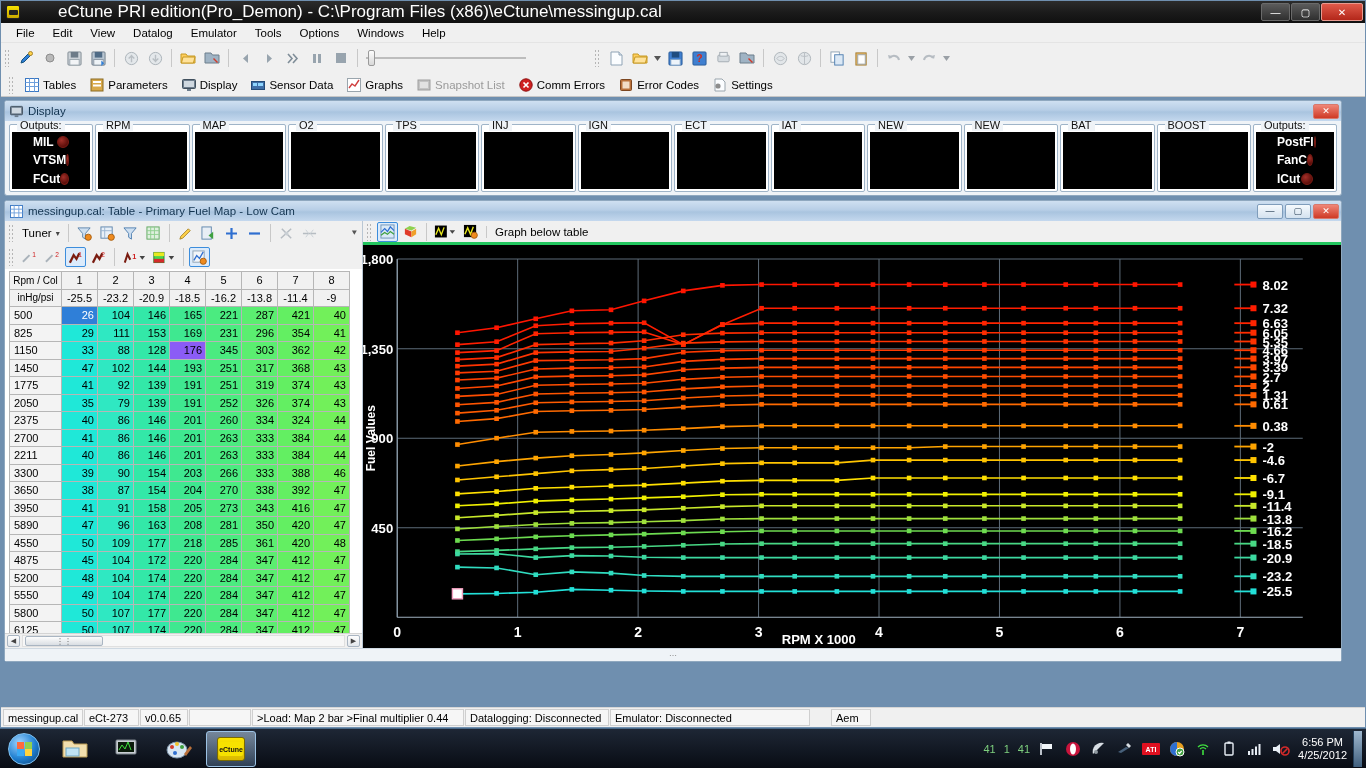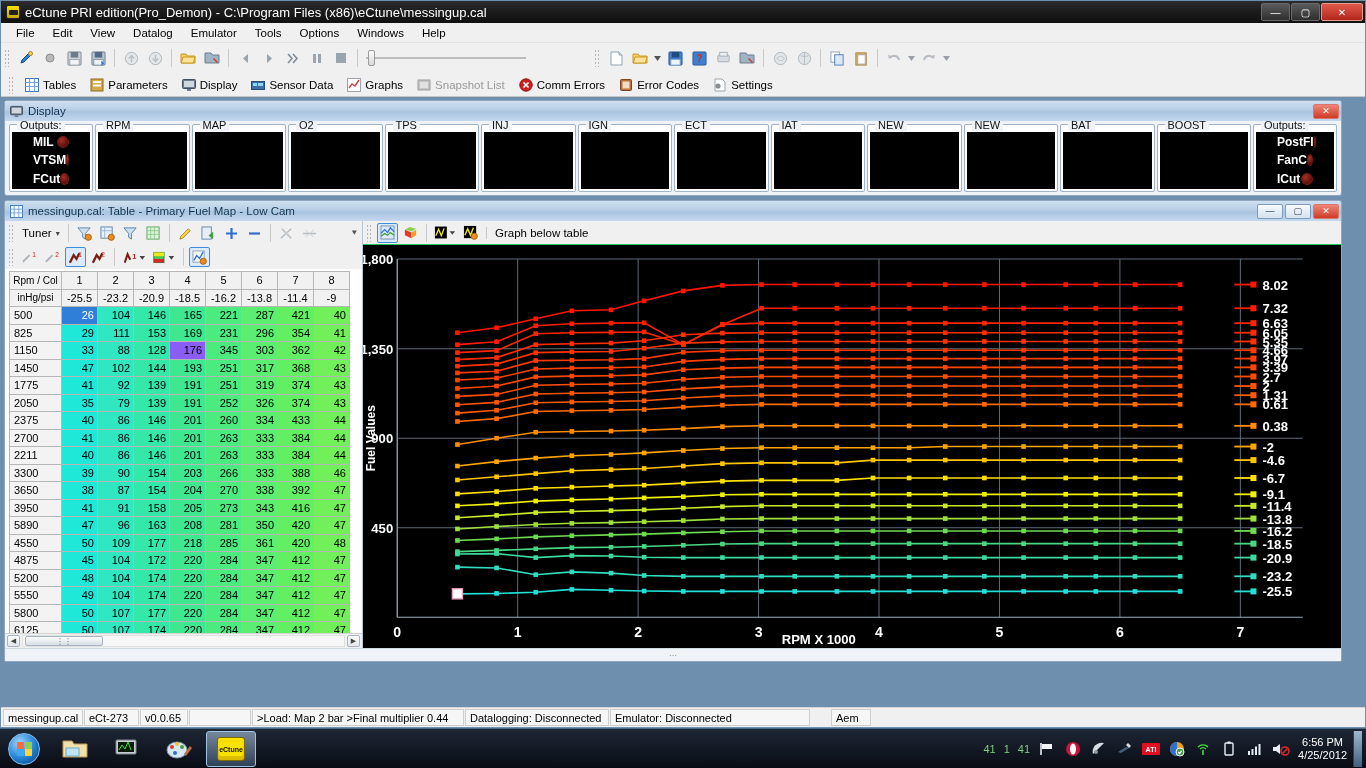--- a/index.html
+++ b/index.html
@@ -34,21 +34,21 @@
   #titlebar .ticon {
     width:14px;height:14px;margin-right:5px;
     background:linear-gradient(180deg,#f7e200,#c8a700);
     border:1px solid #222; border-radius:2px;
     position:relative; flex:none;
   }
   #titlebar .ticon:after{
     content:""; position:absolute; left:2px; top:4px; width:9px;height:5px;
     background:#222; border-radius:1px;
   }
-  #title-text { font-size:13px; color:#fff; white-space:nowrap; }
+  #title-text { font-size:17px; color:#fff; white-space:nowrap;margin-left:33px; }
   #win-btns { margin-left:auto; display:flex; }
   #win-btns .wb {
     width:29px;height:18px; margin-left:1px;
     background:linear-gradient(180deg,#5b5b5b,#2f2f2f);
     border:1px solid #6a6a6a; border-radius:2px;
     display:flex;align-items:center;justify-content:center;
     color:#fff; font-size:10px;
   }
   #win-btns .wb.close{
     width:42px;
@@ -137,21 +137,21 @@
   .hscroll { height:15px; background:#f0f0f0; display:flex;align-items:center;
              border-top:1px solid #d4d4d4; padding:0 2px; }
   .hscroll .arw{width:13px;height:12px;border:1px solid #a9b5c2;background:linear-gradient(180deg,#fdfdfd,#e2e7ec);
                 display:flex;align-items:center;justify-content:center;font-size:7px;color:#444;border-radius:2px;}
   .hscroll .track{flex:1;height:12px;margin:0 2px;background:#f7f7f7;border:1px solid #e0e0e0;position:relative;}
   .hscroll .thumb{position:absolute;left:2px;top:0;bottom:0;width:78px;
                   background:linear-gradient(180deg,#fdfdfd,#d9dee3);border:1px solid #a9b5c2;border-radius:2px;
                   display:flex;align-items:center;justify-content:center;font-size:8px;color:#666;}
   
   #tbl-right { flex:1; display:flex; flex-direction:column; min-width:0; }
-  #chart-tb { height:24px; display:flex;align-items:center;background:#f0f0f0;border-bottom:1px solid #22c55e;text-align:right;}
+  #chart-tb { height:24px; display:flex;align-items:center;background:#f0f0f0;border-bottom:3px solid #22c55e;text-align:right;}
   #chart-tb .lab { font-size:11.5px; color:#000; padding:0 8px; border-left:1px solid #c8c8c8; margin-left:4px;}
   #chart-area { flex:1; background:#000; position:relative; overflow:hidden; }
   #chart-svg { position:absolute; inset:0; }
   .unitlabel { position:absolute; right:8px; top:3px; color:#fff; font-size:11px; font-weight:bold; }
   
   #tbl-foot { height:13px; background:#eff3f7; display:flex;align-items:center;justify-content:center;
               border-top:1px solid #cfd9e2; }
   #tbl-foot .hdots{font-size:8px;color:#888;}
   
   #statusbar { height:20px; background:#f0f0f0; border-top:1px solid #d6d6d6;
@@ -818,21 +818,21 @@
                     <td class="val" style="background: rgb(114, 240, 90);">43</td>
                   </tr>
                   <tr>
                     <td class="rowh">2375</td>
                     <td class="val" style="background: rgb(31, 232, 216);">40</td>
                     <td class="val" style="background: rgb(47, 232, 194);">86</td>
                     <td class="val" style="background: rgb(51, 232, 168);">146</td>
                     <td class="val" style="background: rgb(63, 232, 144);">201</td>
                     <td class="val" style="background: rgb(75, 235, 128);">260</td>
                     <td class="val" style="background: rgb(91, 238, 112);">334</td>
-                    <td class="val" style="background: rgb(99, 239, 98);">433</td>
+                    <td class="val" style="background: rgb(99, 239, 98);">324</td>
                     <td class="val" style="background: rgb(114, 240, 90);">44</td>
                   </tr>
                   <tr>
                     <td class="rowh">2700</td>
                     <td class="val" style="background: rgb(31, 232, 216);">41</td>
                     <td class="val" style="background: rgb(47, 232, 194);">86</td>
                     <td class="val" style="background: rgb(51, 232, 168);">146</td>
                     <td class="val" style="background: rgb(63, 232, 144);">201</td>
                     <td class="val" style="background: rgb(75, 235, 128);">263</td>
                     <td class="val" style="background: rgb(91, 238, 112);">333</td>

